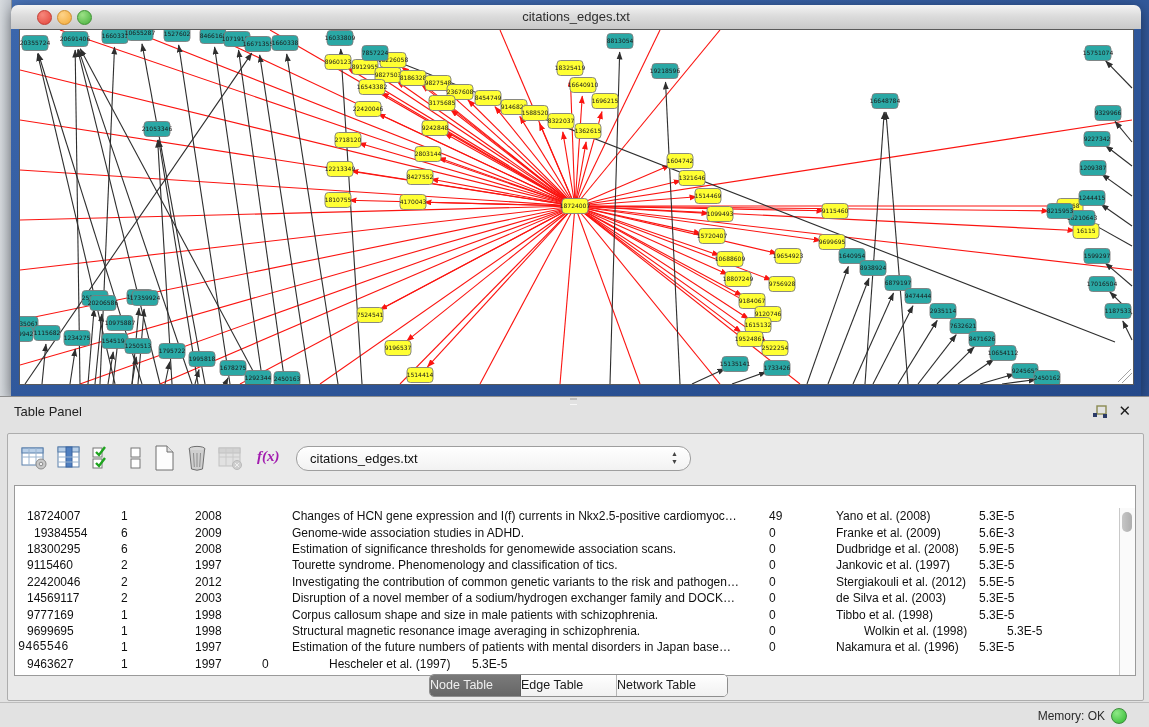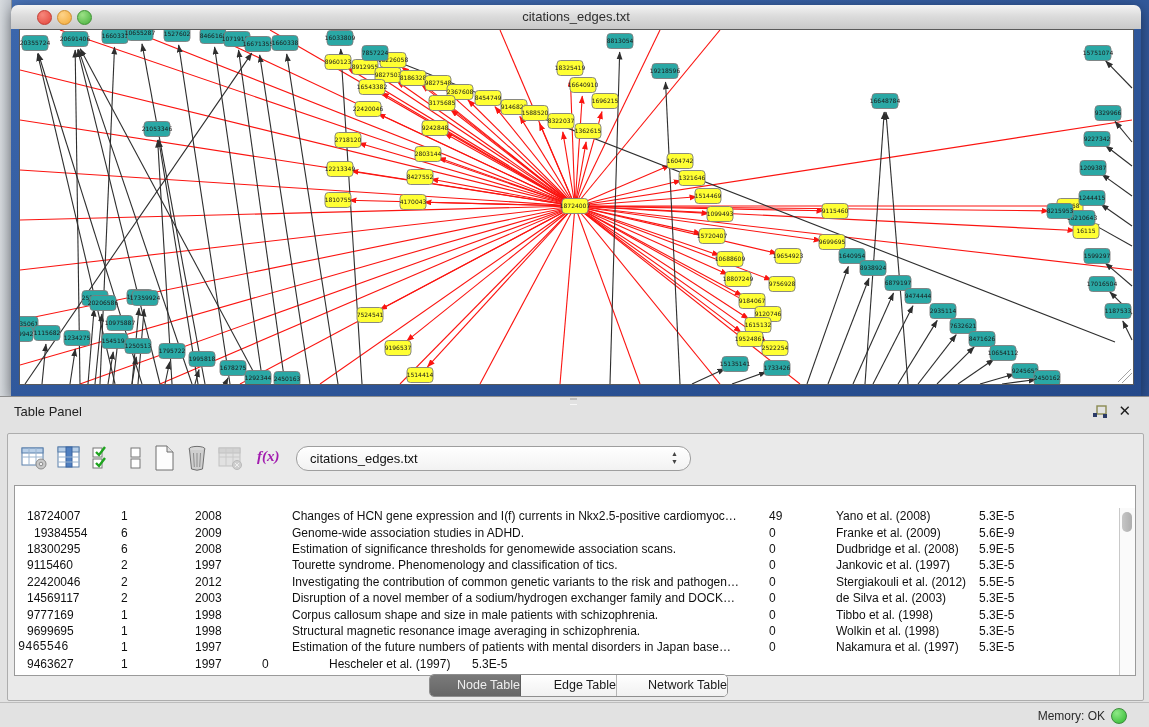--- a/index.html
+++ b/index.html
@@ -59,21 +59,21 @@
   .trow{display:flex;height:16.4px;align-items:center;}
   .tcell{box-sizing:border-box;flex:none;font-size:12px;color:#101010;
     overflow:hidden;white-space:nowrap;}
   #vscroll{position:absolute;right:0;top:22px;bottom:0;width:15px;
     background:#fafafa;border-left:1px solid #c9c9c9;}
   #vthumb{position:absolute;left:2px;top:4px;width:10px;height:20px;
     background:linear-gradient(90deg,#c6c6c6,#aeaeae);border-radius:6px;}
 
   #tabs{position:absolute;left:421px;bottom:3px;height:21px;display:flex;
     border:1px solid #8e8e8e;border-radius:5px;overflow:hidden;background:#fcfcfc;}
-  .tab{height:21px;line-height:21px;font-size:12.5px;text-align:right;color:#1a1a1a;
+  .tab{height:21px;line-height:21px;font-size:12.5px;text-align:left;color:#1a1a1a;
     border-right:1px solid #b5b5b5;background:linear-gradient(#ffffff,#f1f1f1);}
   .tab:last-child{border-right:none;}
   .tab.sel{background:linear-gradient(#7a7a7a,#666666);color:#efefef;border-right:1px solid #5d5d5d;}
 
   #statusbar{position:absolute;left:0;right:0;bottom:0;height:25px;
     border-top:1px solid #bdbdbd;background:#e2e2e2;}
   #mem-label{position:absolute;right:44px;top:6px;font-size:12px;color:#2b2b2b;}
   #mem-dot{position:absolute;right:22px;top:5px;width:14px;height:14px;border-radius:50%;
     background:radial-gradient(circle at 35% 30%,#8ee986,#2eb82e);border:1px solid #3d8b3d;}
   .resize-dimple{position:absolute;left:570px;top:1px;width:7px;height:4px;
@@ -720,21 +720,21 @@
               <div class="tcell" style="width: 143px; padding-left: 5px;">Yano et al. (2008)</div>
               <div class="tcell" style="width: 142px; padding-left: 5px;">5.3E-5</div>
             </div>
             <div class="trow">
               <div class="tcell" style="width: 89px; padding-left: 19px;">19384554</div>
               <div class="tcell" style="width: 88px; padding-left: 17px;">6</div>
               <div class="tcell" style="width: 67px; padding-left: 3px;">2009</div>
               <div class="tcell" style="width: 507px; padding-left: 33px;">Genome-wide association studies in ADHD.</div>
               <div class="tcell" style="width: 65px; padding-left: 3px;">0</div>
               <div class="tcell" style="width: 143px; padding-left: 5px;">Franke et al. (2009)</div>
-              <div class="tcell" style="width: 142px; padding-left: 5px;">5.6E-9</div>
+              <div class="tcell" style="width: 142px; padding-left: 5px;">5.6E-3</div>
             </div>
             <div class="trow">
               <div class="tcell" style="width: 89px; padding-left: 12px;">18300295</div>
               <div class="tcell" style="width: 88px; padding-left: 17px;">6</div>
               <div class="tcell" style="width: 67px; padding-left: 3px;">2008</div>
               <div class="tcell" style="width: 507px; padding-left: 33px;">Estimation of significance thresholds for genomewide association scans.</div>
               <div class="tcell" style="width: 65px; padding-left: 3px;">0</div>
               <div class="tcell" style="width: 143px; padding-left: 5px;">Dudbridge et al. (2008)</div>
               <div class="tcell" style="width: 142px; padding-left: 5px;">5.9E-5</div>
             </div>
@@ -773,30 +773,30 @@
               <div class="tcell" style="width: 65px; padding-left: 3px;">0</div>
               <div class="tcell" style="width: 143px; padding-left: 5px;">Tibbo et al. (1998)</div>
               <div class="tcell" style="width: 142px; padding-left: 5px;">5.3E-5</div>
             </div>
             <div class="trow">
               <div class="tcell" style="width: 89px; padding-left: 12px;">9699695</div>
               <div class="tcell" style="width: 88px; padding-left: 17px;">1</div>
               <div class="tcell" style="width: 67px; padding-left: 3px;">1998</div>
               <div class="tcell" style="width: 507px; padding-left: 33px;">Structural magnetic resonance image averaging in schizophrenia.</div>
               <div class="tcell" style="width: 65px; padding-left: 3px;">0</div>
-              <div class="tcell" style="width: 143px; padding-left: 5px;">Wolkin et al. (1998)</div>
+              <div class="tcell" style="width: 143px; padding-left: 5px; margin-left: 28px;">Wolkin et al. (1998)</div>
               <div class="tcell" style="width: 142px; padding-left: 5px;">5.3E-5</div>
             </div>
             <div class="trow">
               <div class="tcell" style="width: 89px; padding-left: 3px; font-family: Liberation Mono, monospace;">9465546</div>
               <div class="tcell" style="width: 88px; padding-left: 17px;">1</div>
               <div class="tcell" style="width: 67px; padding-left: 3px;">1997</div>
               <div class="tcell" style="width: 507px; padding-left: 33px;">Estimation of the future numbers of patients with mental disorders in Japan base…</div>
               <div class="tcell" style="width: 65px; padding-left: 3px;">0</div>
-              <div class="tcell" style="width: 143px; padding-left: 5px;">Nakamura et al. (1997)</div>
+              <div class="tcell" style="width: 143px; padding-left: 5px;">Nakamura et al. (1996)</div>
               <div class="tcell" style="width: 142px; padding-left: 5px;">5.3E-5</div>
             </div>
             <div class="trow">
               <div class="tcell" style="width: 89px; padding-left: 12px;">9463627</div>
               <div class="tcell" style="width: 88px; padding-left: 17px;">1</div>
               <div class="tcell" style="width: 67px; padding-left: 3px;">1997</div>
               <div class="tcell" style="width: 65px; padding-left: 3px;">0</div>
               <div class="tcell" style="width: 143px; padding-left: 5px;">Hescheler et al. (1997)</div>
               <div class="tcell" style="width: 142px; padding-left: 5px;">5.3E-5</div>
             </div>

